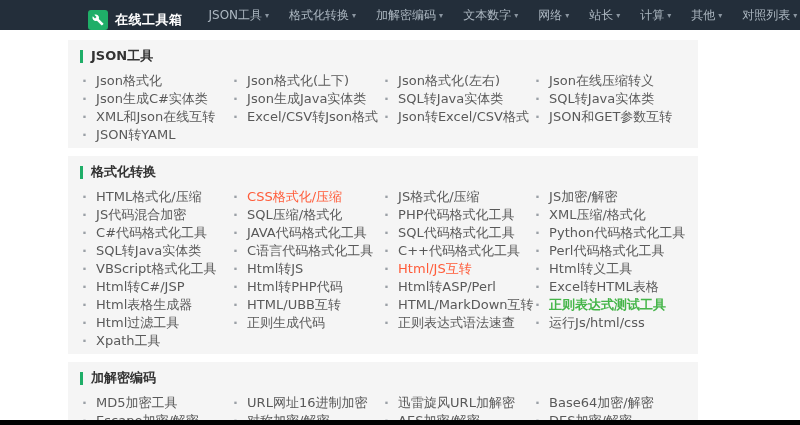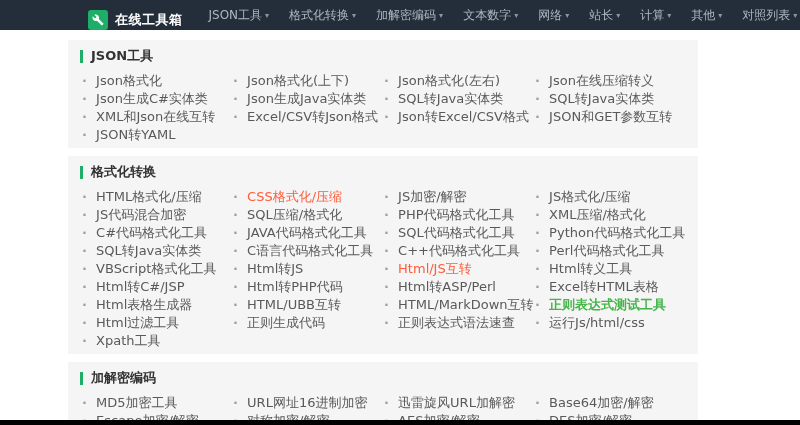--- a/index.html
+++ b/index.html
@@ -195,26 +195,26 @@
             <a>HTML格式化/压缩</a>
           </li>
 
           <li class="tool">
             <span class="dot">·</span>
             <a class="red">CSS格式化/压缩</a>
           </li>
 
           <li class="tool">
             <span class="dot">·</span>
+            <a>JS格式化/压缩</a>
+          </li>
+
+          <li class="tool">
+            <span class="dot">·</span>
             <a>JS加密/解密</a>
-          </li>
-
-          <li class="tool">
-            <span class="dot">·</span>
-            <a>JS格式化/压缩</a>
           </li>
 
           <li class="tool">
             <span class="dot">·</span>
             <a>JS代码混合加密</a>
           </li>
 
           <li class="tool">
             <span class="dot">·</span>
             <a>SQL压缩/格式化</a>

